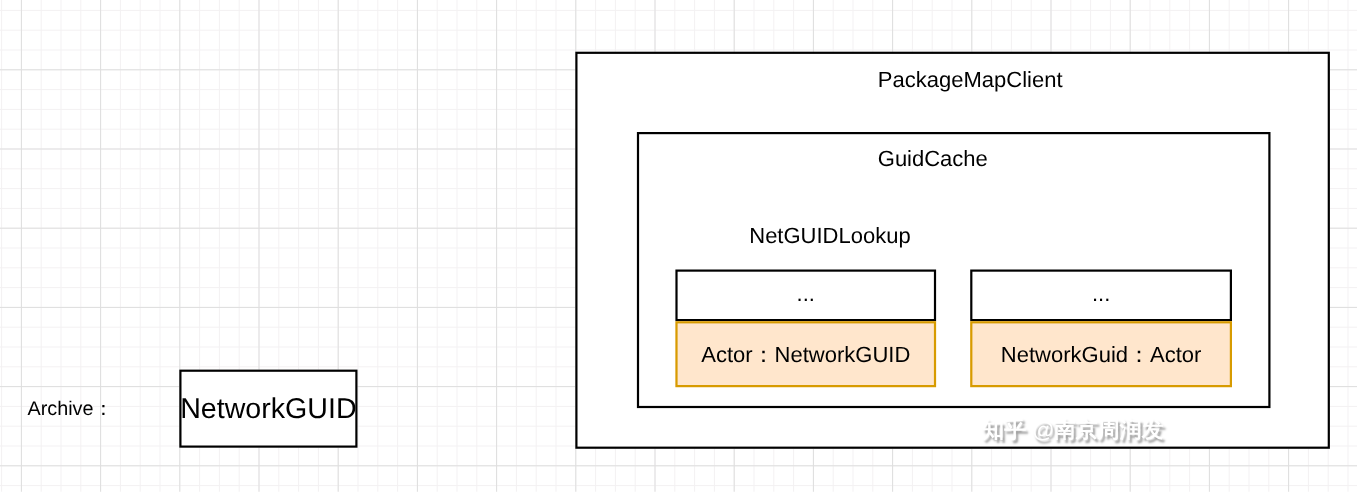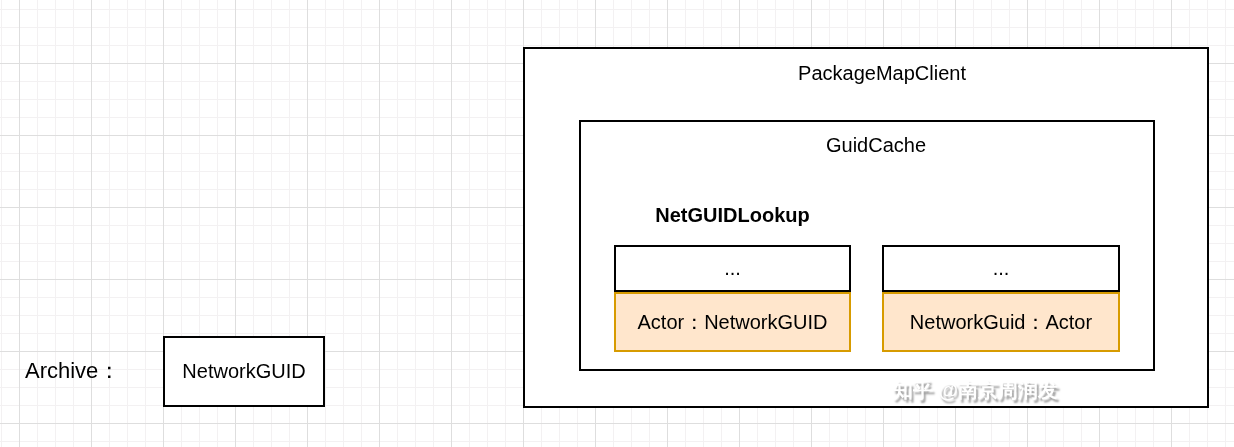--- a/index.html
+++ b/index.html
@@ -35,23 +35,23 @@
     font-size: 20px;
     line-height: 22px;
     text-align: center;
     white-space: nowrap;
   }
   
   .outer-box   { left: 523px; top: 47px;  width: 686px; height: 361px; }
   .outer-title { left: 523px; top: 62px;  width: 686px; padding-left: 32px; }
   
   .gc-box      { left: 579px; top: 120px; width: 576px; height: 251px; }
-  .gc-title    { left: 588px; top: 134px; width: 576px; }
+  .gc-title    { left: 560px; top: 134px; width: 576px; }
   
-  .net-label   { left: 614px; top: 204px; width: 237px; font-weight: bold; }
+  .net-label   { left: 636px; top: 204px; width: 237px; }
   .obj-label   { left: 882px; top: 204px; width: 238px; }
   
   .table-left  { left: 614px; top: 245px; width: 237px; }
   .table-right { left: 882px; top: 245px; width: 238px; }
   .cell {
     box-sizing: border-box;
     width: 100%;
     display: flex;
     align-items: center;
     justify-content: center;
@@ -64,28 +64,28 @@
     background: #ffffff;
   }
   .cell-hl {
     height: 60px;
     border: 2px solid #d79b00;
     background: #ffe6cc;
   }
   
   .archive-label {
     left: 25px; top: 359px;
-    font-size: 22px;
+    font-size: 18px;
     line-height: 24px;
     white-space: nowrap;
   }
   .archive-box {
     left: 163px; top: 336px; width: 162px; height: 71px;
     display: flex; align-items: center; justify-content: center;
-    font-size: 20px;
+    font-size: 26px;
     white-space: nowrap;
   }
   
   .watermark {
     left: 893px; top: 377px;
     font-size: 20px;
     font-weight: bold;
     color: #ffffff;
     text-shadow: 2px 3px 2px #9e9e9e;
     white-space: nowrap;

